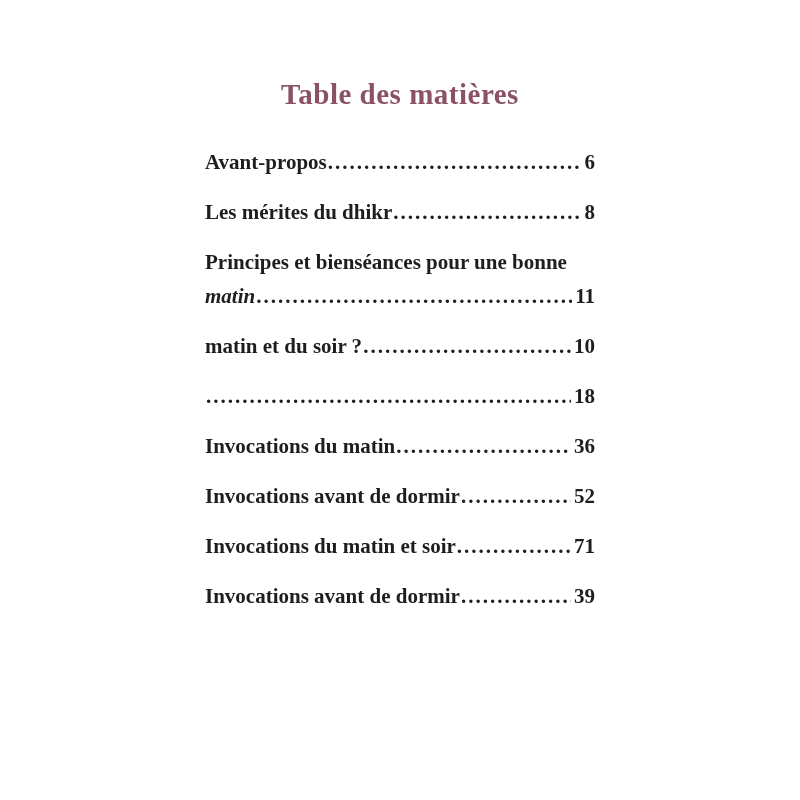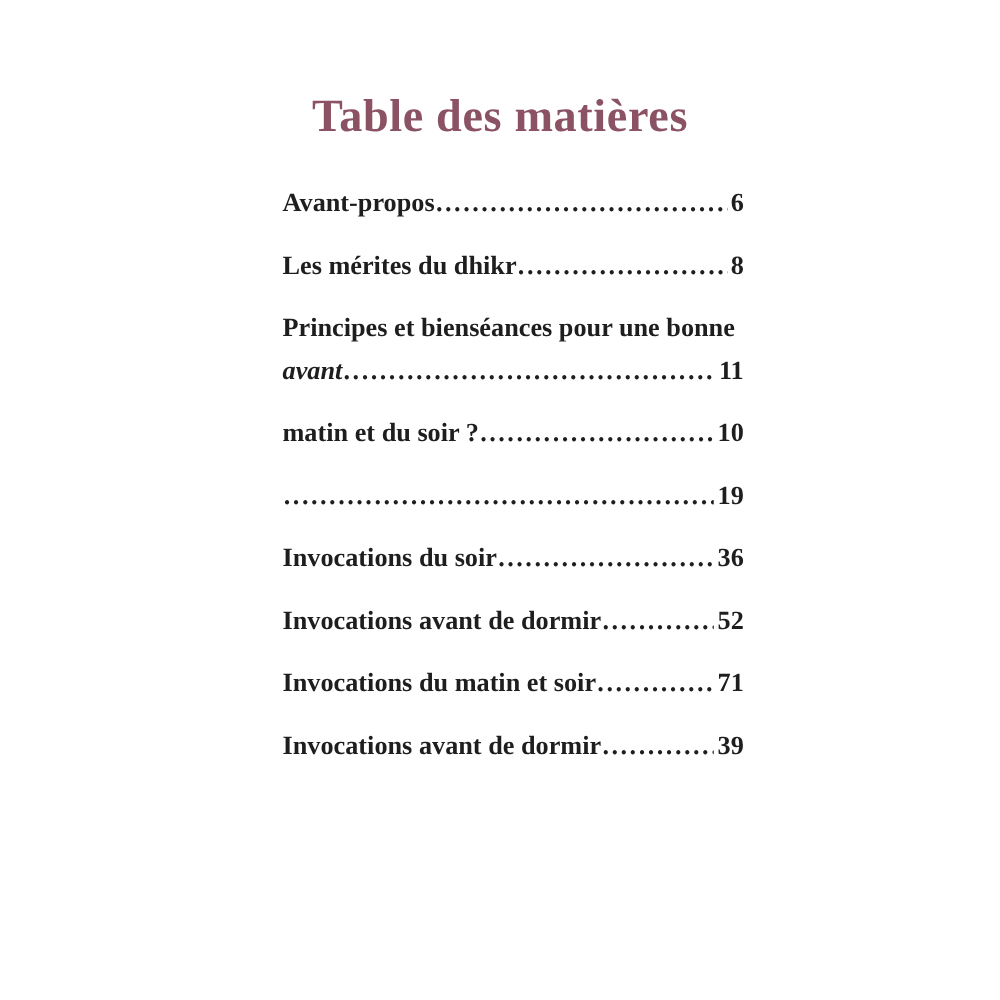--- a/index.html
+++ b/index.html
@@ -15,38 +15,37 @@
     font-family: "Liberation Serif", "DejaVu Serif", serif;
     overflow: hidden;
   }
   .page-title {
     position: absolute;
     top: 74px;
     left: 205px;
     width: 390px;
     margin: 0;
     text-align: center;
-    font-size: 37px;
+    font-size: 29px;
     line-height: 40px;
     font-weight: bold;
     color: var(--title-color, #8b5264);
     letter-spacing: 0.5px;
   }
   .toc {
     position: absolute;
     top: 145px;
     left: 205px;
     width: 390px;
     color: var(--text-color, #1e1e1e);
     font-size: 21px;
     font-weight: bold;
   }
   .toc-entry {
     margin-bottom: 16px;
-    margin-left: 21px;
   }
   .toc-line {
     display: flex;
     align-items: baseline;
     line-height: 34px;
     white-space: nowrap;
   }
   .toc-line .seg-italic {
     font-style: italic;
   }
@@ -84,41 +83,41 @@
           <span class="seg">Les mérites du dhikr</span>
           <span class="dot-leader"></span>
           <span class="toc-page-num">8</span>
         </div>
       </div>
       <div class="toc-entry">
         <div class="toc-line">
           <span class="seg">Principes et bienséances pour une bonne</span>
         </div>
         <div class="toc-line">
-          <span class="seg-italic">avant</span>
+          <span class="seg-italic">matin</span>
           <span class="dot-leader"></span>
           <span class="toc-page-num">11</span>
         </div>
       </div>
       <div class="toc-entry">
         <div class="toc-line">
           <span class="seg">matin et du soir ?</span>
           <span class="dot-leader"></span>
           <span class="toc-page-num">10</span>
         </div>
       </div>
       <div class="toc-entry">
         <div class="toc-line">
           <span class="dot-leader"></span>
-          <span class="toc-page-num">19</span>
+          <span class="toc-page-num">18</span>
         </div>
       </div>
       <div class="toc-entry">
         <div class="toc-line">
-          <span class="seg">Invocations du soir</span>
+          <span class="seg">Invocations du matin</span>
           <span class="dot-leader"></span>
           <span class="toc-page-num">36</span>
         </div>
       </div>
       <div class="toc-entry">
         <div class="toc-line">
           <span class="seg">Invocations avant de dormir</span>
           <span class="dot-leader"></span>
           <span class="toc-page-num">52</span>
         </div>

